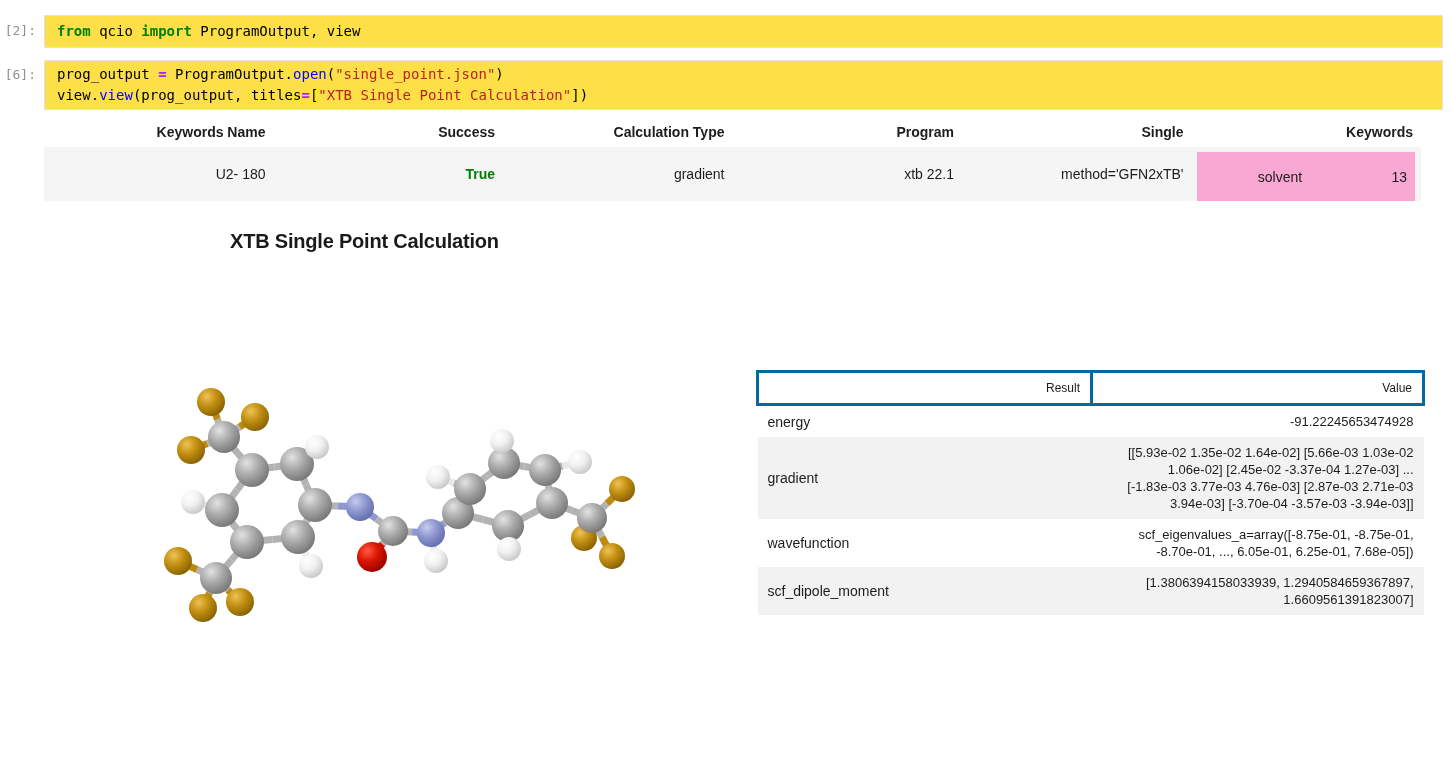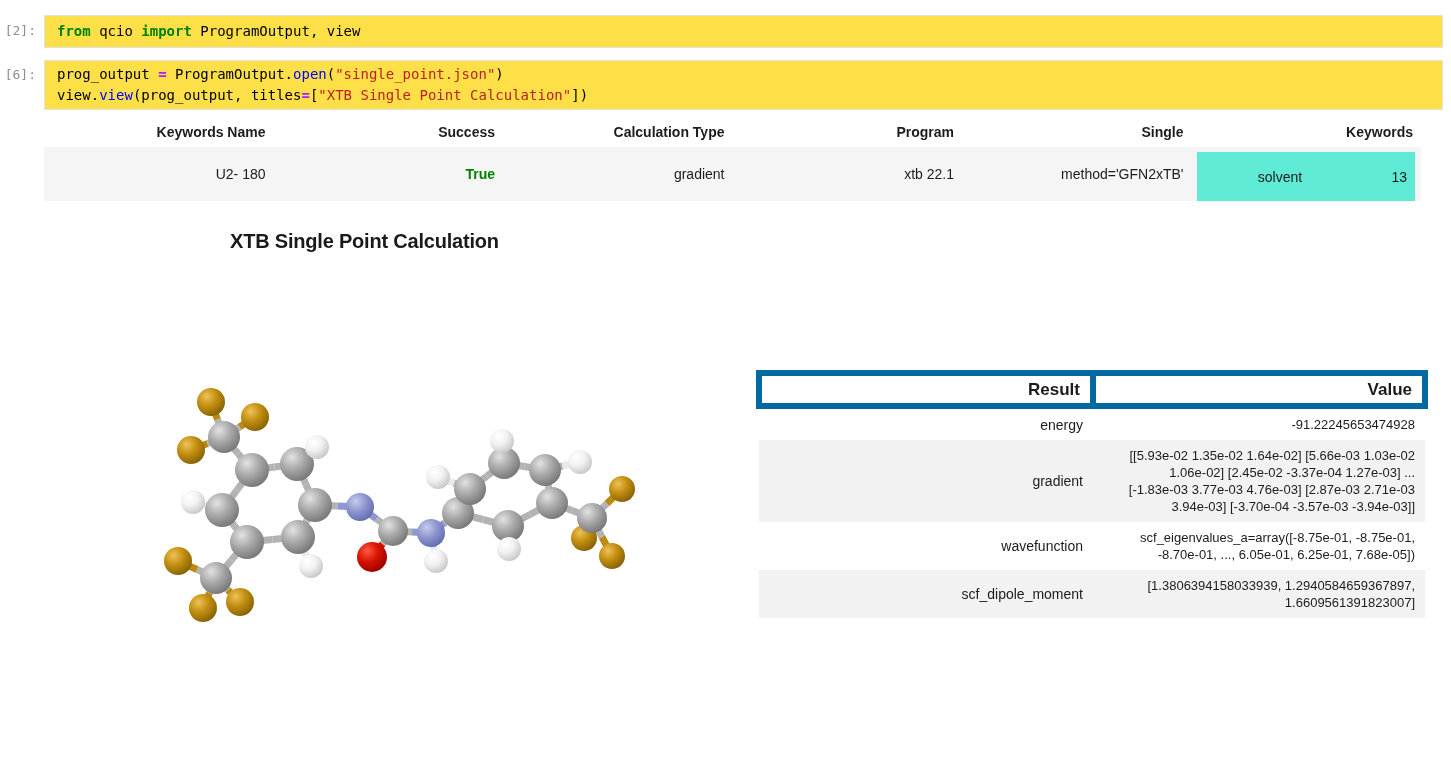--- a/index.html
+++ b/index.html
@@ -31,43 +31,43 @@
                    border-collapse:collapse; table-layout:fixed; }
   #summary-table th { height:30px; font-size:14px; font-weight:bold; color:#1c1c1c;
                       text-align:right; padding:0 8px 0 0; vertical-align:middle; }
   #summary-table tbody tr { background:#f5f5f5; }
   #summary-table td { height:49px; font-size:14px; color:#1c1c1c;
                       text-align:right; padding:0 8px 0 0; vertical-align:middle; }
   #summary-table td.success-cell { color:#008000; font-weight:bold; }
   #summary-table td.keywords-cell { padding:0; vertical-align:top; }
   .kw-inner { margin:5px 6px 0 5px; background:#ffffff; }
   .kw-table { width:100%; border-collapse:collapse; table-layout:fixed; }
-  .kw-table td { height:26px; background:#5eead4; font-size:14px; color:#1c1c1c;
+  .kw-table td { height:26px; background:#f9a8d4; font-size:14px; color:#1c1c1c;
                  text-align:right; vertical-align:middle; }
   .kw-table td.kw-label { width:52%; padding-right:4px; }
   .kw-table td.kw-value { padding-right:7px; }
 
   
   #output-title { position:absolute; left:230px; top:230px; font-size:20px;
                   font-weight:bold; color:#1a1a1a; letter-spacing:-0.2px; }
 
   
   #molecule-viewer { position:absolute; left:100px; top:360px; width:580px; height:280px; }
 
   
   #results-table { position:absolute; left:756px; top:370px; width:666px;
                    border-collapse:collapse; table-layout:fixed; }
   #results-table col.c1 { width:334px; }
   #results-table col.c2 { width:332px; }
-  #results-table th { border:6px solid #0369a1; height:33px; background:#ffffff;
-                      font-size:17px; font-weight:bold; color:#1c1c1c;
+  #results-table th { border:3px solid #0369a1; height:33px; background:#ffffff;
+                      font-size:12px; font-weight:normal; color:#1c1c1c;
                       text-align:right; padding:0 10px; vertical-align:middle; }
   #results-table tbody tr:nth-child(even) { background:#f2f2f2; }
   #results-table td { vertical-align:middle; }
-  #results-table td.rname { text-align:right; padding:7px 10px; font-size:14px; color:#1c1c1c; }
+  #results-table td.rname { padding:7px 10px; font-size:14px; color:#1c1c1c; }
   #results-table td.rvalue { text-align:right; padding:7px 10px; font-size:13px;
                              line-height:17px; color:#1c1c1c; white-space:pre-line; }
 </style>
 </head>
 <body>
 
 <div id="screen">
 
   <div class="prompt" id="prompt-1">[2]:</div>
   <div class="prompt" id="prompt-2">[6]:</div>

